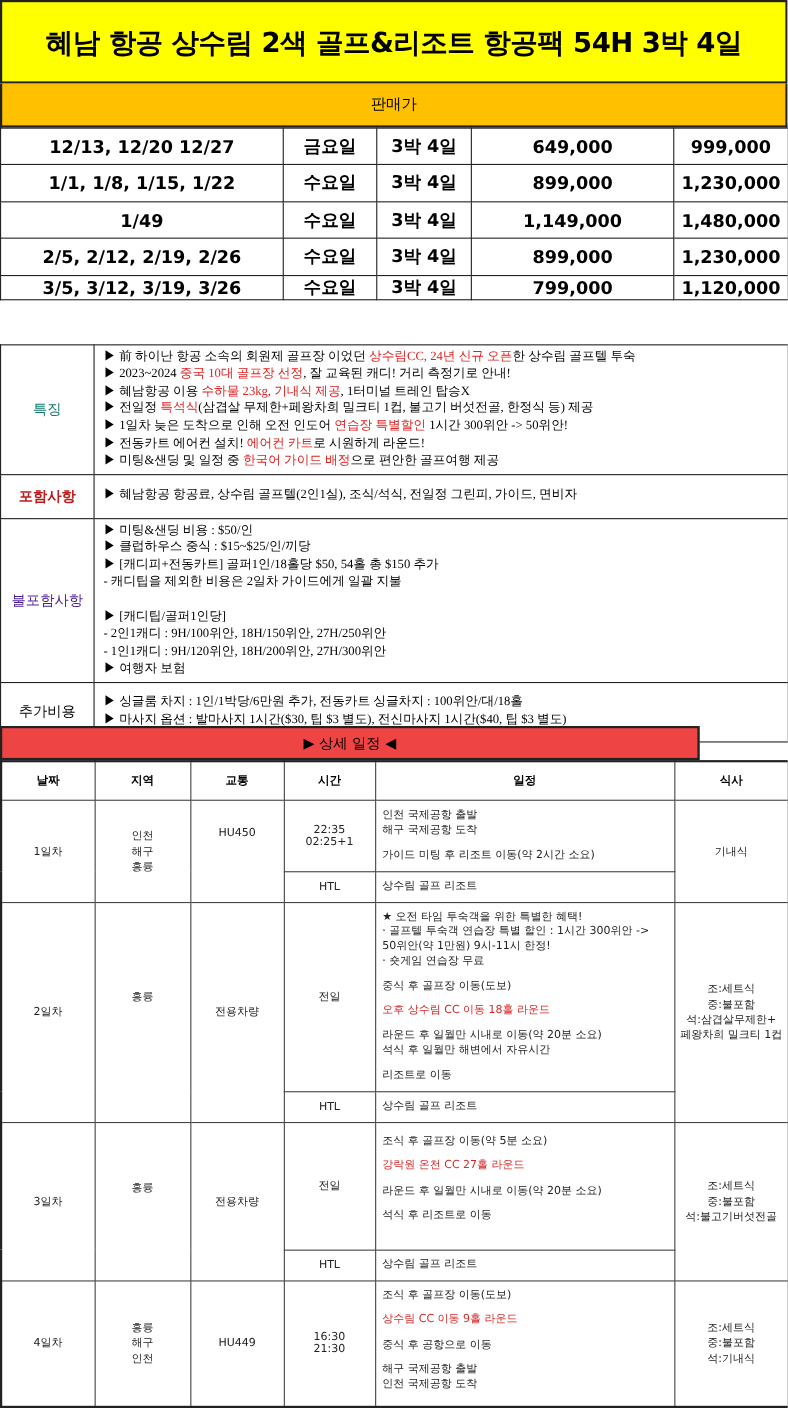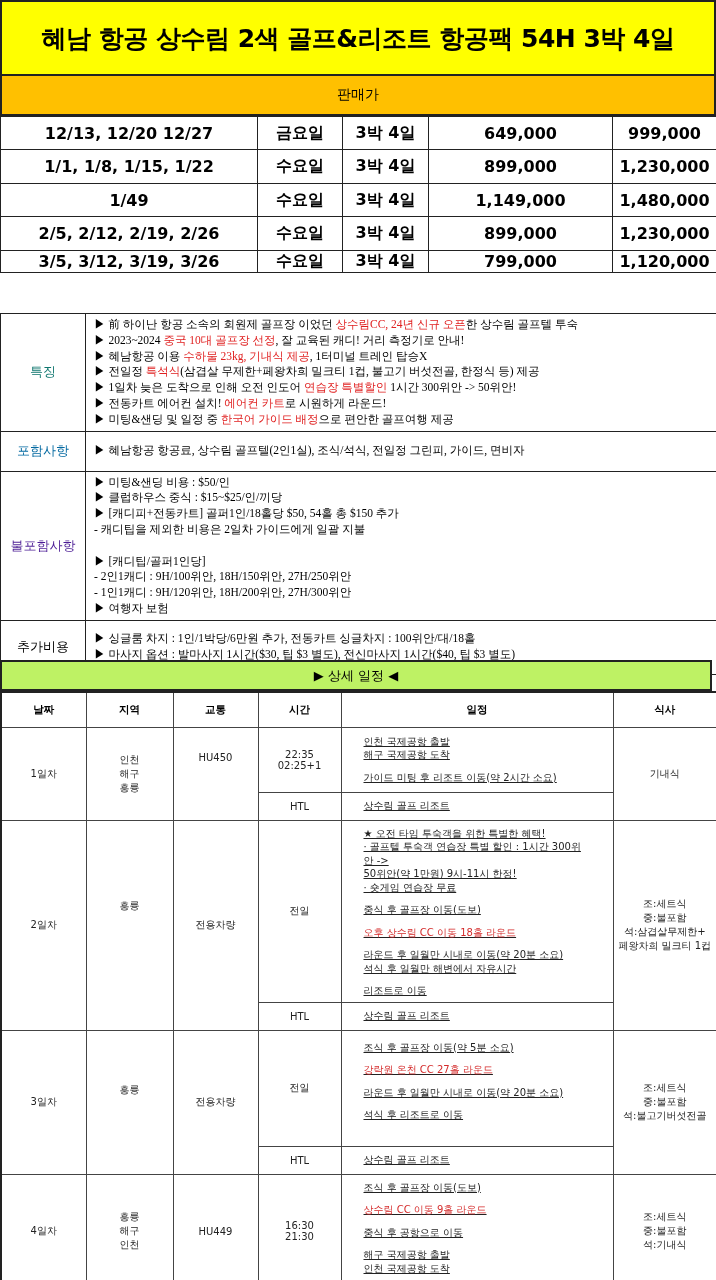--- a/index.html
+++ b/index.html
@@ -19,31 +19,31 @@
   table { border-collapse: collapse; table-layout: fixed; position: absolute; left: 0; }
   td, th { border: 1.5px solid #222; font-weight: normal; text-align: center; vertical-align: middle; }
   .price td, .price th { font-size: 16px; font-weight: bold; }
   .price th { font-weight: bold; font-size: 12px; }
   .info td { font-size: 11.5px; }
   .info td.lbl { text-align: center; font-size: 13px; }
   .info td.body { text-align: left; padding: 3px 6px 3px 8px; line-height: 15.8px; }
   .info .line { white-space: nowrap; font-family: Liberation Serif, serif; }
   .red { color: #E02020; }
   .green { color: #0f766e; }
-  .blue { color: #0369a1; }
+  .blue { color: #b91c1c; font-weight: bold; }
   .redlbl { color: #4c1d95; }
   .bar-yellow {
-    left: 0; top: 660px; width: 712px; height: 31px; background: #bef264;
+    left: 0; top: 660px; width: 636px; height: 31px; background: #ef4444;
     border: 2px solid #222; display: flex; align-items: center; justify-content: center;
     font-size: 13px;
   }
   .itin th { font-size: 10.5px; font-weight: bold; height: 35px; }
   .itin td { font-size: 10px; color: #222; border-color: #444; border-width: 1px; }
   .itin th { border-color: #444; border-width: 1px; }
-  .itin td.sched { text-align: left; padding: 4px 22px; line-height: 13.5px; vertical-align: top; text-decoration: underline; }
+  .itin td.sched { text-align: left; padding: 4px 6px; line-height: 13.5px; vertical-align: top; }
   .itin td.sched.mid { vertical-align: middle; }
   .itin .gap { height: 9px; }
   .itin .rl { color: #D42A2A; }
 </style>
 </head>
 <body>
 
 <div class="abs title">혜남 항공 상수림 2색 골프&amp;리조트 항공팩 54H 3박 4일</div>
 <div class="abs bar-orange">판매가</div>
 

